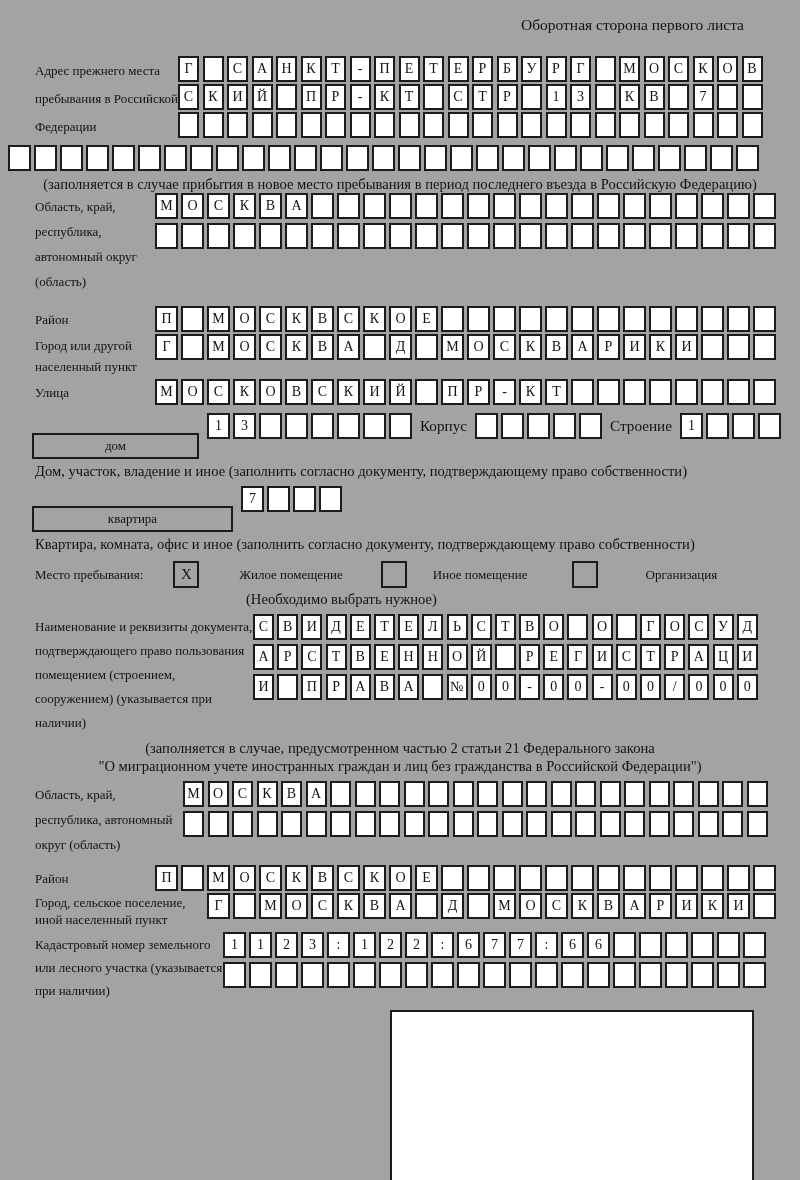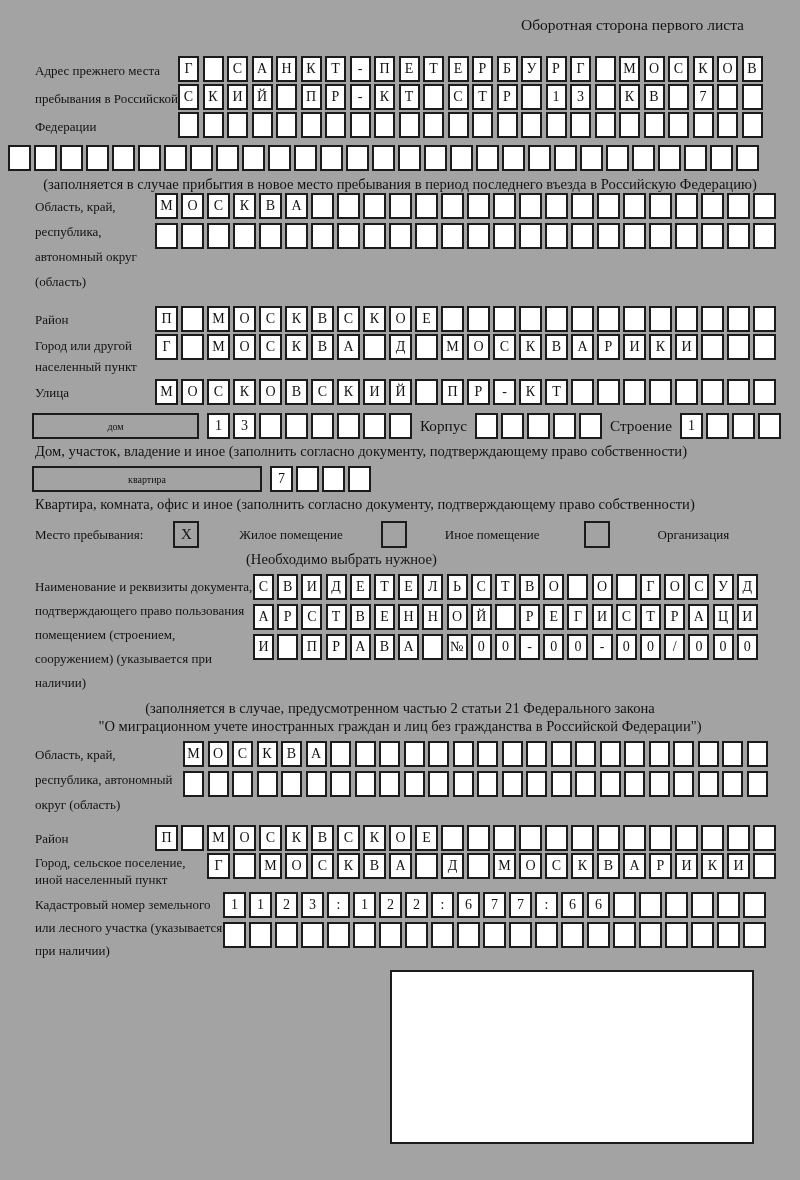--- a/index.html
+++ b/index.html
@@ -24,22 +24,22 @@
   .g-doc { gap:3.2px; } .g-doc .cell { width:21px; }
 
   .fullrow { margin-left:8px; margin-top:4px; }
 
   .note { font-size:14.6px; text-align:center; margin-top:5px; }
   .note-left { font-size:14.6px; margin-left:35px; margin-top:4px; }
   .sec-title { font-size:16px; font-weight:bold; text-align:center; margin-top:9px; margin-bottom:9px; }
 
   .special { display:flex; align-items:flex-start; margin-left:32px; }
   .wide-box { box-sizing:border-box; border:2px solid #1b1b1b; height:26px; display:flex;
-              align-items:center; justify-content:center; font-size:10px; flex:none; }
-  .dom-box { width:167px; } .kv-box { width:230px; }
+              align-items:center; justify-content:center; font-size:13px; flex:none;margin-top:20px; }
+  .dom-box { width:167px; } .kv-box { width:201px; }
   .inline-lb { font-size:15.2px; line-height:26px; flex:none; }
 
   .mesto-row { display:flex; align-items:center; margin-left:35px; margin-top:8px;gap:22px; }
   .chk { box-sizing:border-box; border:2px solid #1b1b1b; width:26px; height:27px; flex:none;
          display:flex; align-items:center; justify-content:center; font-size:15px; }
 
   .stamp-box { box-sizing:border-box; border:2px solid #1b1b1b; width:364px; height:174px;
                margin-left:390px; margin-top:8px; background:#fff; }
 
   .mt2{margin-top:2px;} .mt4{margin-top:4px;} .mt6{margin-top:6px;} .mt8{margin-top:8px;}
@@ -357,21 +357,21 @@
         <div class="cell"></div>
       </div>
   </div>
   <div class="note-left">Квартира, комната, офис и иное (заполнить согласно документу, подтверждающему право собственности)</div>
 
   <div class="mesto-row">
     <div class="flabel" style="padding-top:0;">Место пребывания:</div>
     <div class="chk" style="margin-left:8px;">X</div>
     <div class="flabel" style="margin-left:18px;padding-top:0;font-family:Liberation Serif, serif;">Жилое помещение</div>
     <div class="chk" style="margin-left:16px;"></div>
-    <div class="flabel" style="margin-left:16px;padding-top:0;">Иное помещение</div>
+    <div class="flabel" style="margin-left:4px;padding-top:0;">Иное помещение</div>
     <div class="chk" style="margin-left:22px;"></div>
     <div class="flabel" style="margin-left:26px;padding-top:0;">Организация</div>
   </div>
   <div class="note" style="margin-top:3px; text-align:left; padding-left:246px;">(Необходимо выбрать нужное)</div>
 
   <div class="frow mt6">
     <div class="flabel w218" style="line-height:24px;">Наименование и реквизиты документа, подтверждающего право пользования помещением (строением, сооружением) (указывается при наличии)</div>
     <div class="rows rows4">
       <div class="grid g-doc">
           <div class="cell">С</div>

